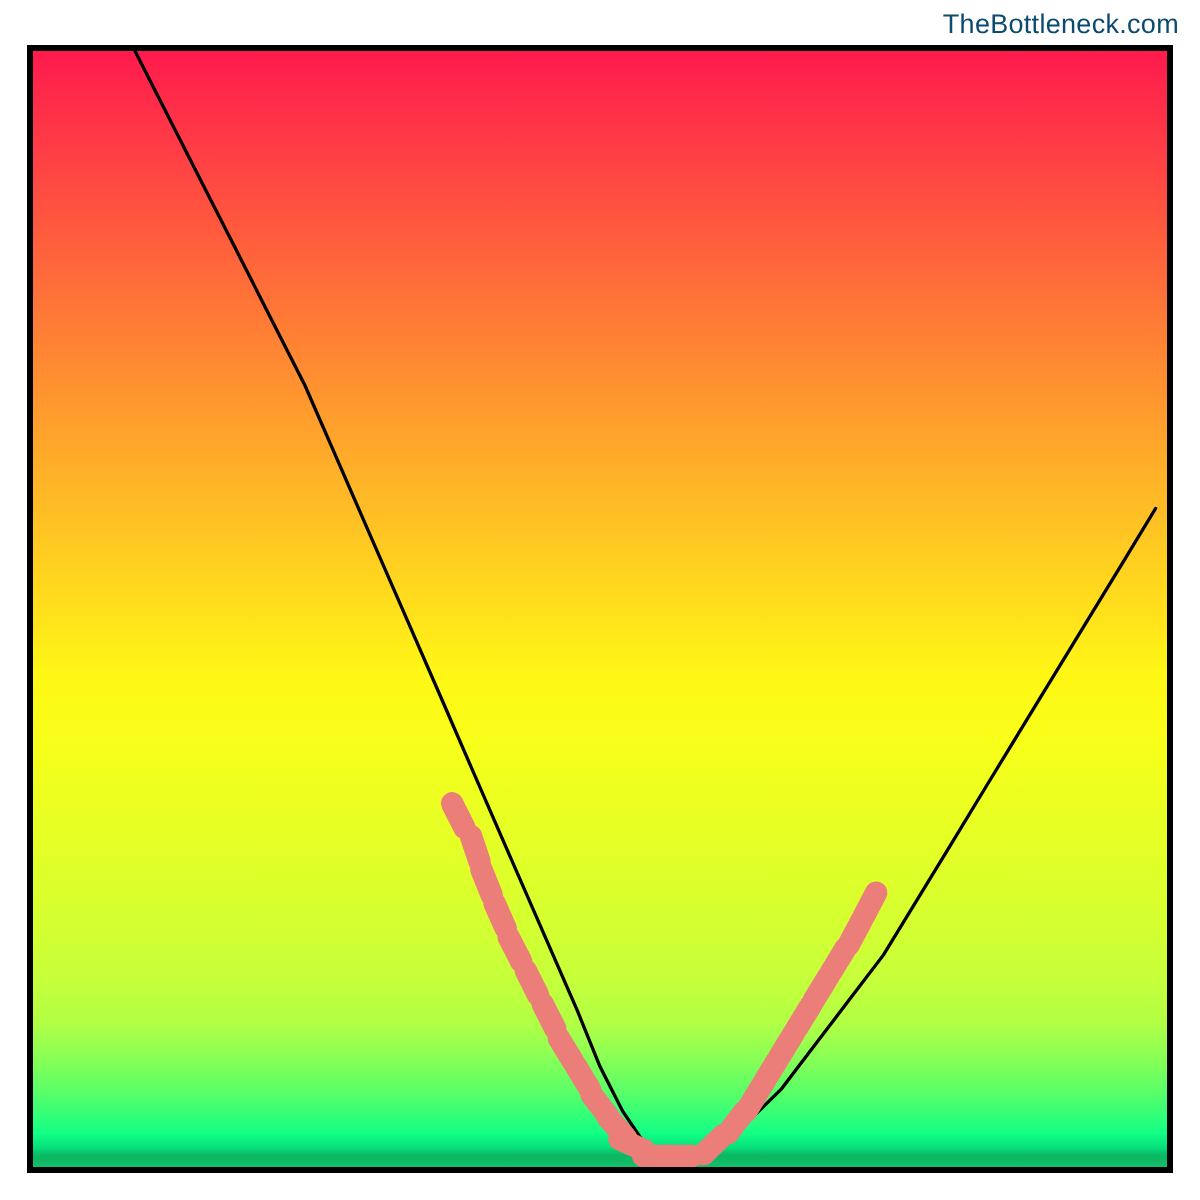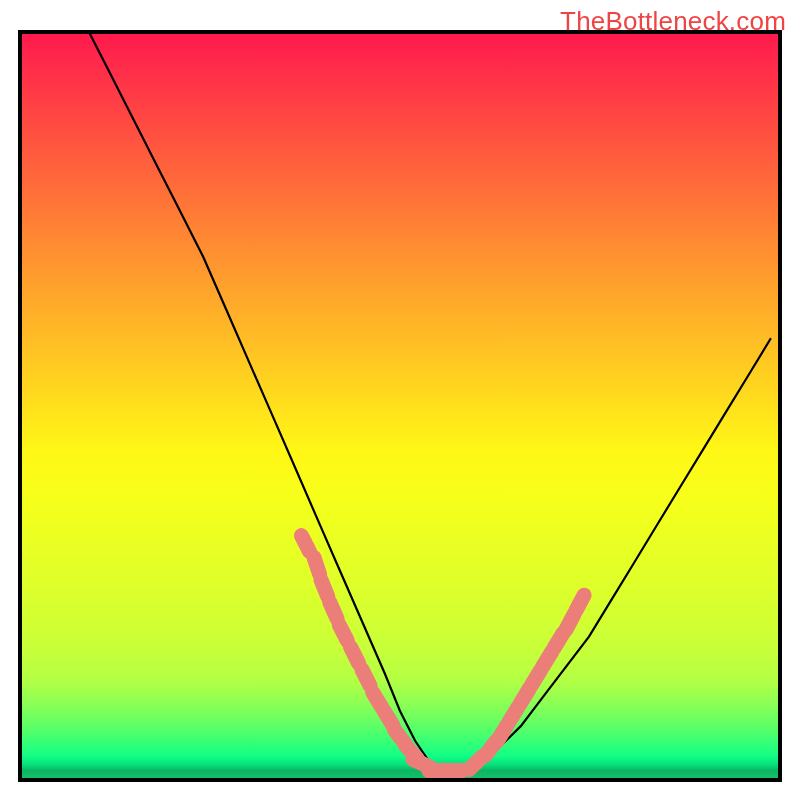--- a/index.html
+++ b/index.html
@@ -14,23 +14,23 @@
   .outer {
     position: relative;
     width: 800px;
     height: 800px;
     box-sizing: border-box;
   }
   .watermark {
     position: absolute;
     top: 6px;
     right: 14px;
-    font-size: 26px;
+    font-size: 18px;
     font-weight: 500;
-    color: #ef4444;
+    color: #0c4a6e;
     z-index: 10;
     letter-spacing: 0.2px;
   }
   .frame {
     position: absolute;
     left: 18px;
     top: 30px;
     width: 764px;
     height: 752px;
     background: #000;

